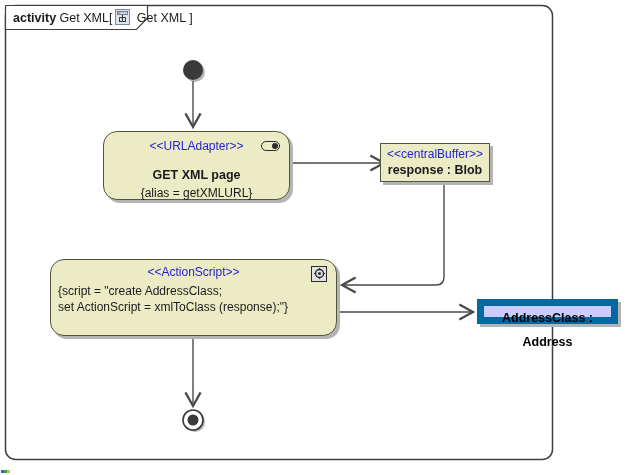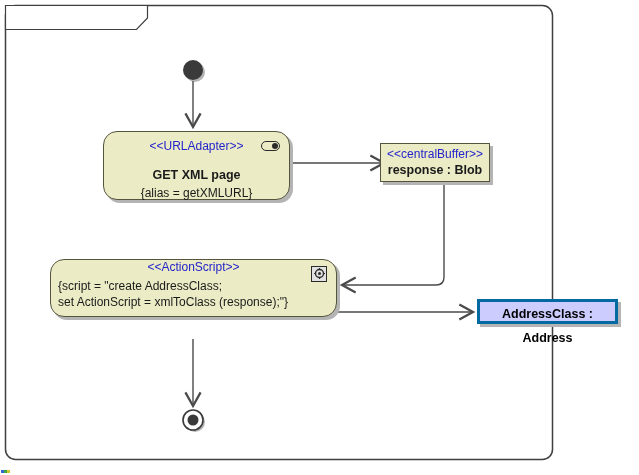--- a/index.html
+++ b/index.html
@@ -45,25 +45,25 @@
   .constraint { font-size: 12px; line-height: 15px; }
   .script-text {
     text-align: left;
     padding-left: 7px;
     font-size: 12px;
     line-height: 16px;
     white-space: nowrap;
   }
   #get-xml-node { left: 103px; top: 131px; width: 187px; height: 69px; padding-top: 7px; }
   #buffer-node  { left: 380px; top: 143px; width: 110px; height: 39px; padding-top: 3px; }
-  #convert-node { left: 50px;  top: 259px; width: 287px; height: 58px; }
+  #convert-node { left: 50px;  top: 259px; width: 287px; height: 77px; padding-top: 5px; }
   #address-node {
     left: 477px; top: 299px; width: 141px; height: 25px;
     background: #ccccff;
-    border: 3px solid #0369a1;
+    border: 7px solid #0369a1;
     box-shadow: 3px 3px 0 #b4b4b4;
     position: absolute;
     font-weight: bold;
     font-size: 12.5px;
     line-height: 24px;
     text-align: center;
     color: #000;
     box-sizing: border-box;
   }
   
@@ -140,20 +140,32 @@
 
     <path d="M338,312 L473,312" fill="none" stroke="#4a4a4a" stroke-width="1.4" marker-end="url(#arrow)"></path>
 
     <path d="M193,339 L193,406" fill="none" stroke="#4a4a4a" stroke-width="1.4" marker-end="url(#arrow)"></path>
 
     <circle cx="195" cy="422" r="10" fill="#b4b4b4"></circle>
     <circle cx="193" cy="420" r="10" fill="#ffffff" stroke="#3a3a3a" stroke-width="1.6"></circle>
     <circle cx="193" cy="420" r="5.5" fill="#3a3a3a"></circle>
   </svg>
 
+  <div id="frame-title">
+    <span class="kw">activity</span>
+    <span>Get XML[</span><span class="diagram-icon">
+      <svg width="15" height="16" viewBox="0 0 15 16">
+        <rect x="0.5" y="0.5" width="14" height="15" fill="#dde6f0" stroke="#7a8aa0"></rect>
+        <rect x="2.5" y="2.5" width="10" height="3" fill="#c8d4e2" stroke="#5a6a80" stroke-width="0.8"></rect>
+        <rect x="3.2" y="3.2" width="2" height="1.6" fill="#d88a30"></rect>
+        <path d="M7.5,6 L7.5,12 M4,12.5 L11,12.5 M7.5,8.5 L4.5,8.5 L4.5,12 M7.5,8.5 L10.5,8.5 L10.5,12" fill="none" stroke="#333333" stroke-width="1"></path>
+      </svg>
+    </span>
+    <span>Get XML ]</span>
+  </div>
 
   <div id="get-xml-node" class="node rounded">
     <div class="pin-icon">
         <span class="dot"></span>
       </div>
     <div class="stereotype">&lt;&lt;URLAdapter&gt;&gt;</div>
     <div class="node-name" style="margin-top:15px">GET XML page</div>
     <div class="constraint" style="margin-top:3px">{alias = getXMLURL}</div>
   </div>
 

